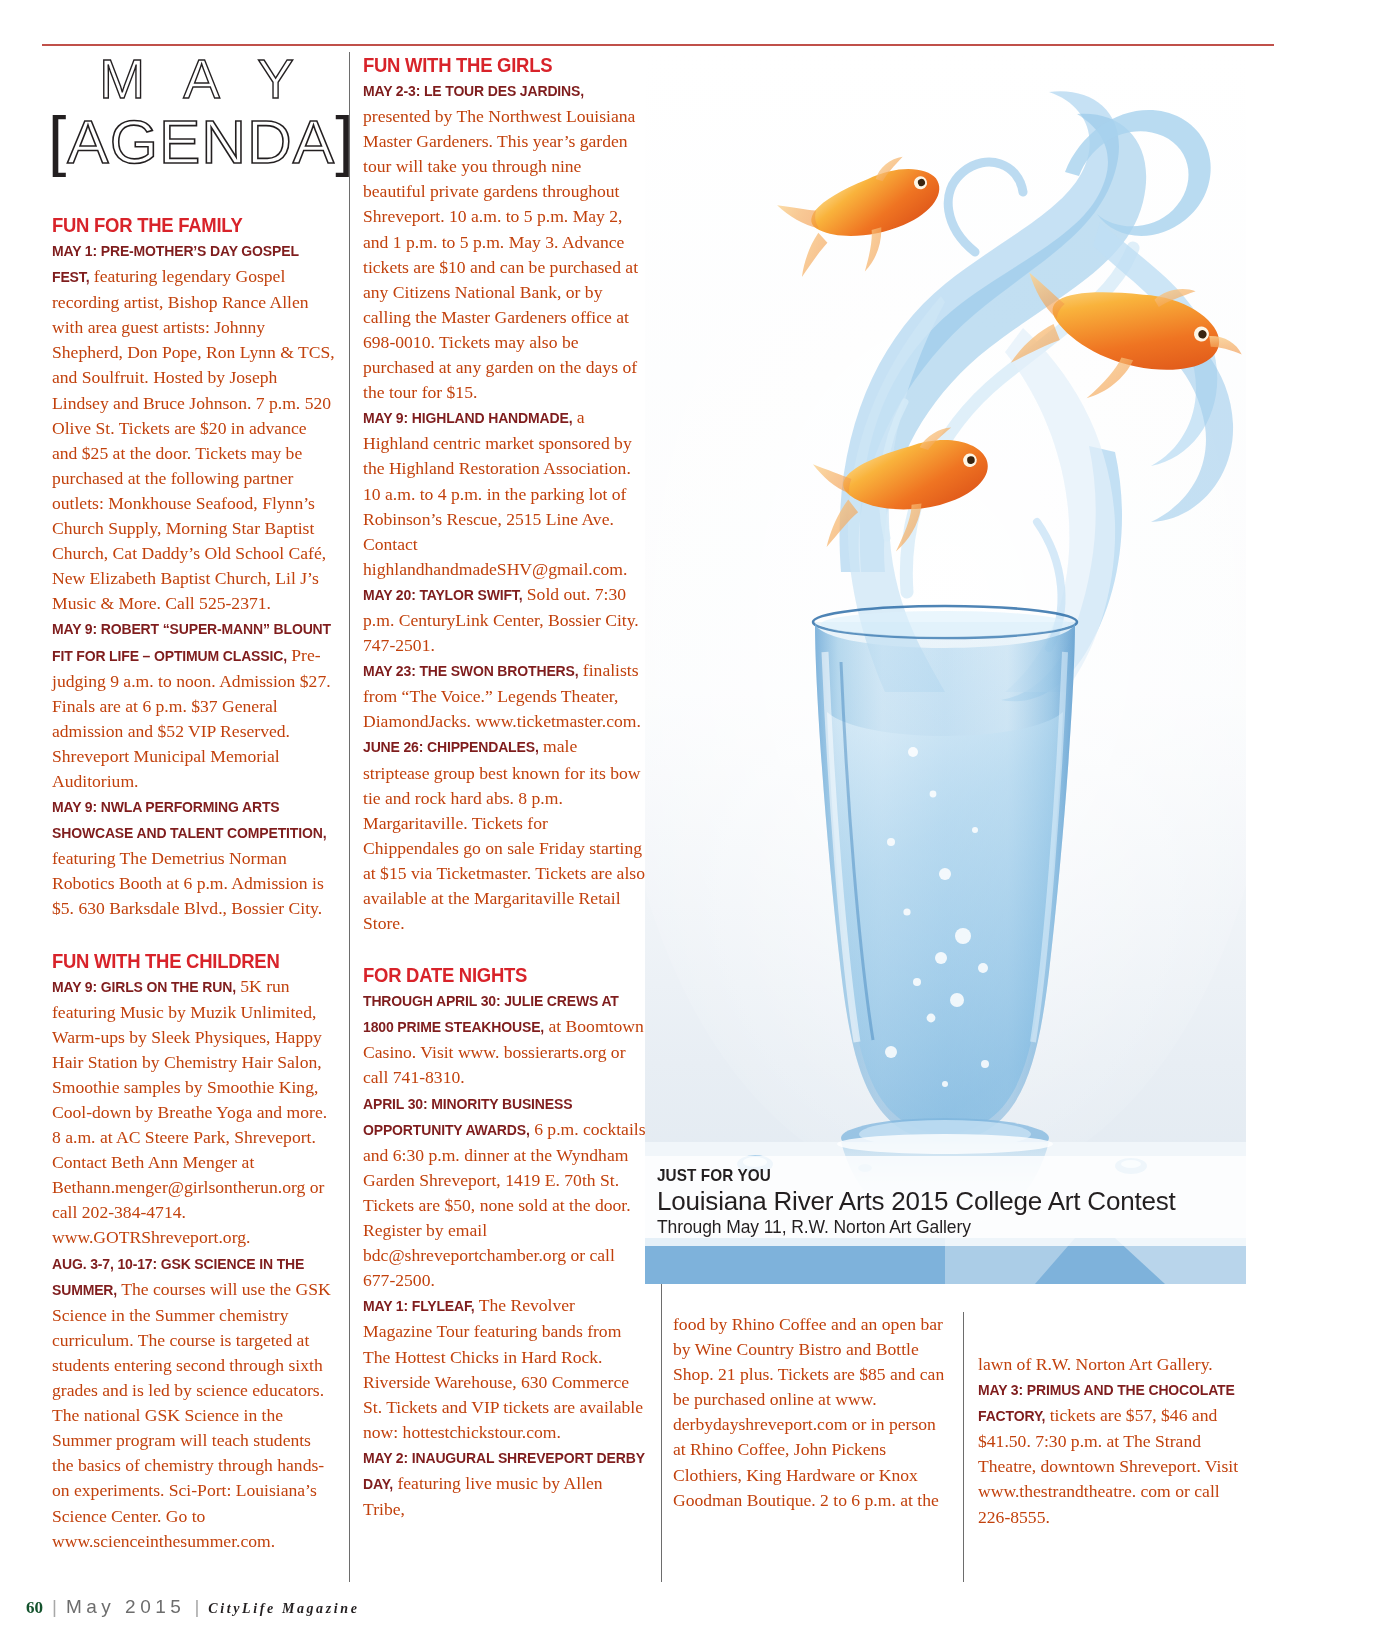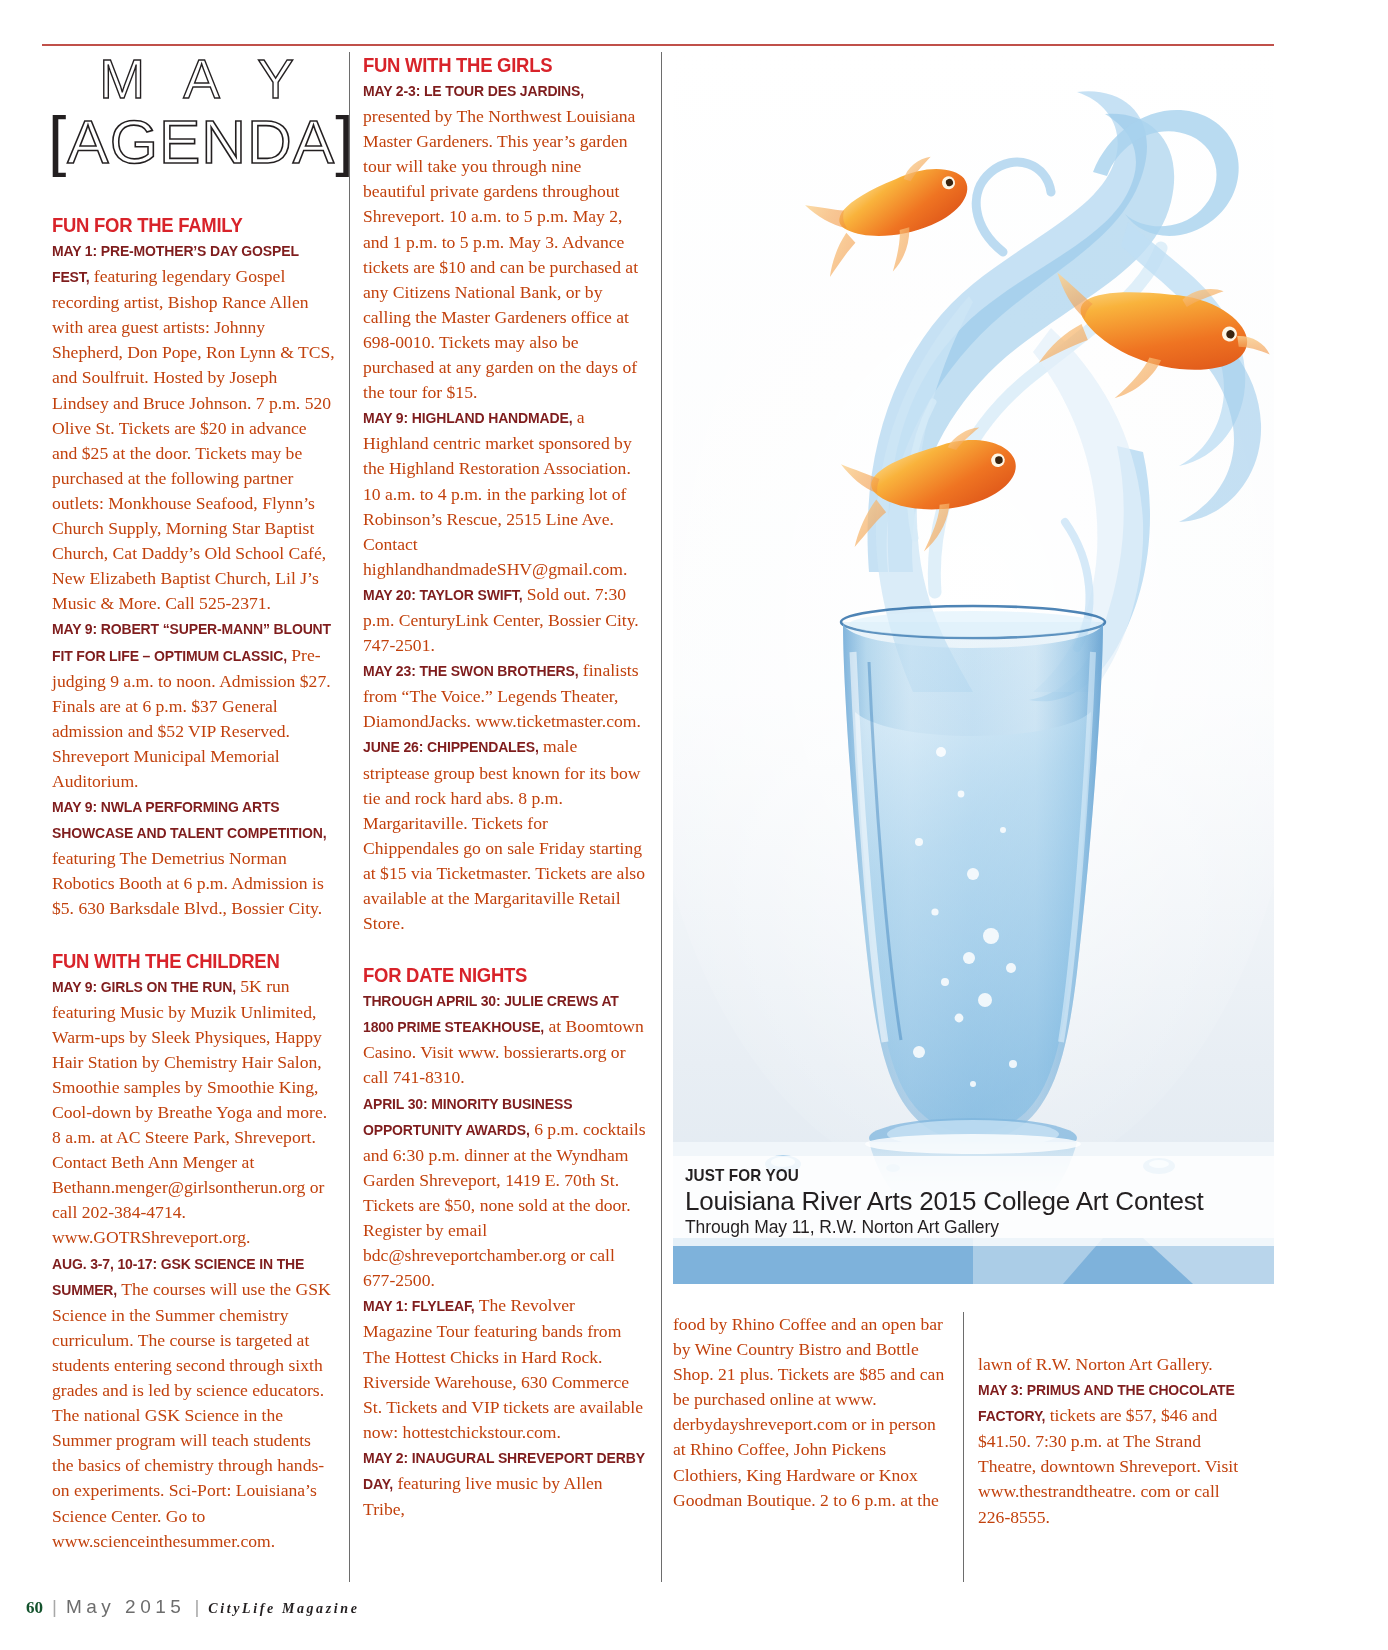--- a/index.html
+++ b/index.html
@@ -116,21 +116,21 @@
   }
   .entry .body {
     font-family: "Liberation Serif", serif;
     font-size: 17.6px;
     color: #c2410c;
   }
 
   
   .photo {
     position: absolute;
-    left: 673px;
+    left: 645px;
     top: 52px;
     width: 601px;
     height: 1232px;
     overflow: hidden;
     background: #c2410c;
   }
   .photo svg { display: block; }
 
   
   .caption {

